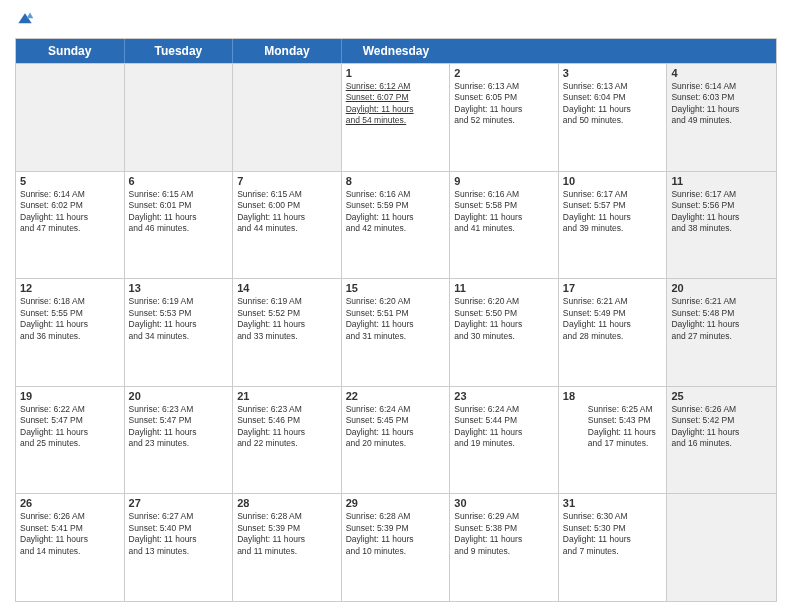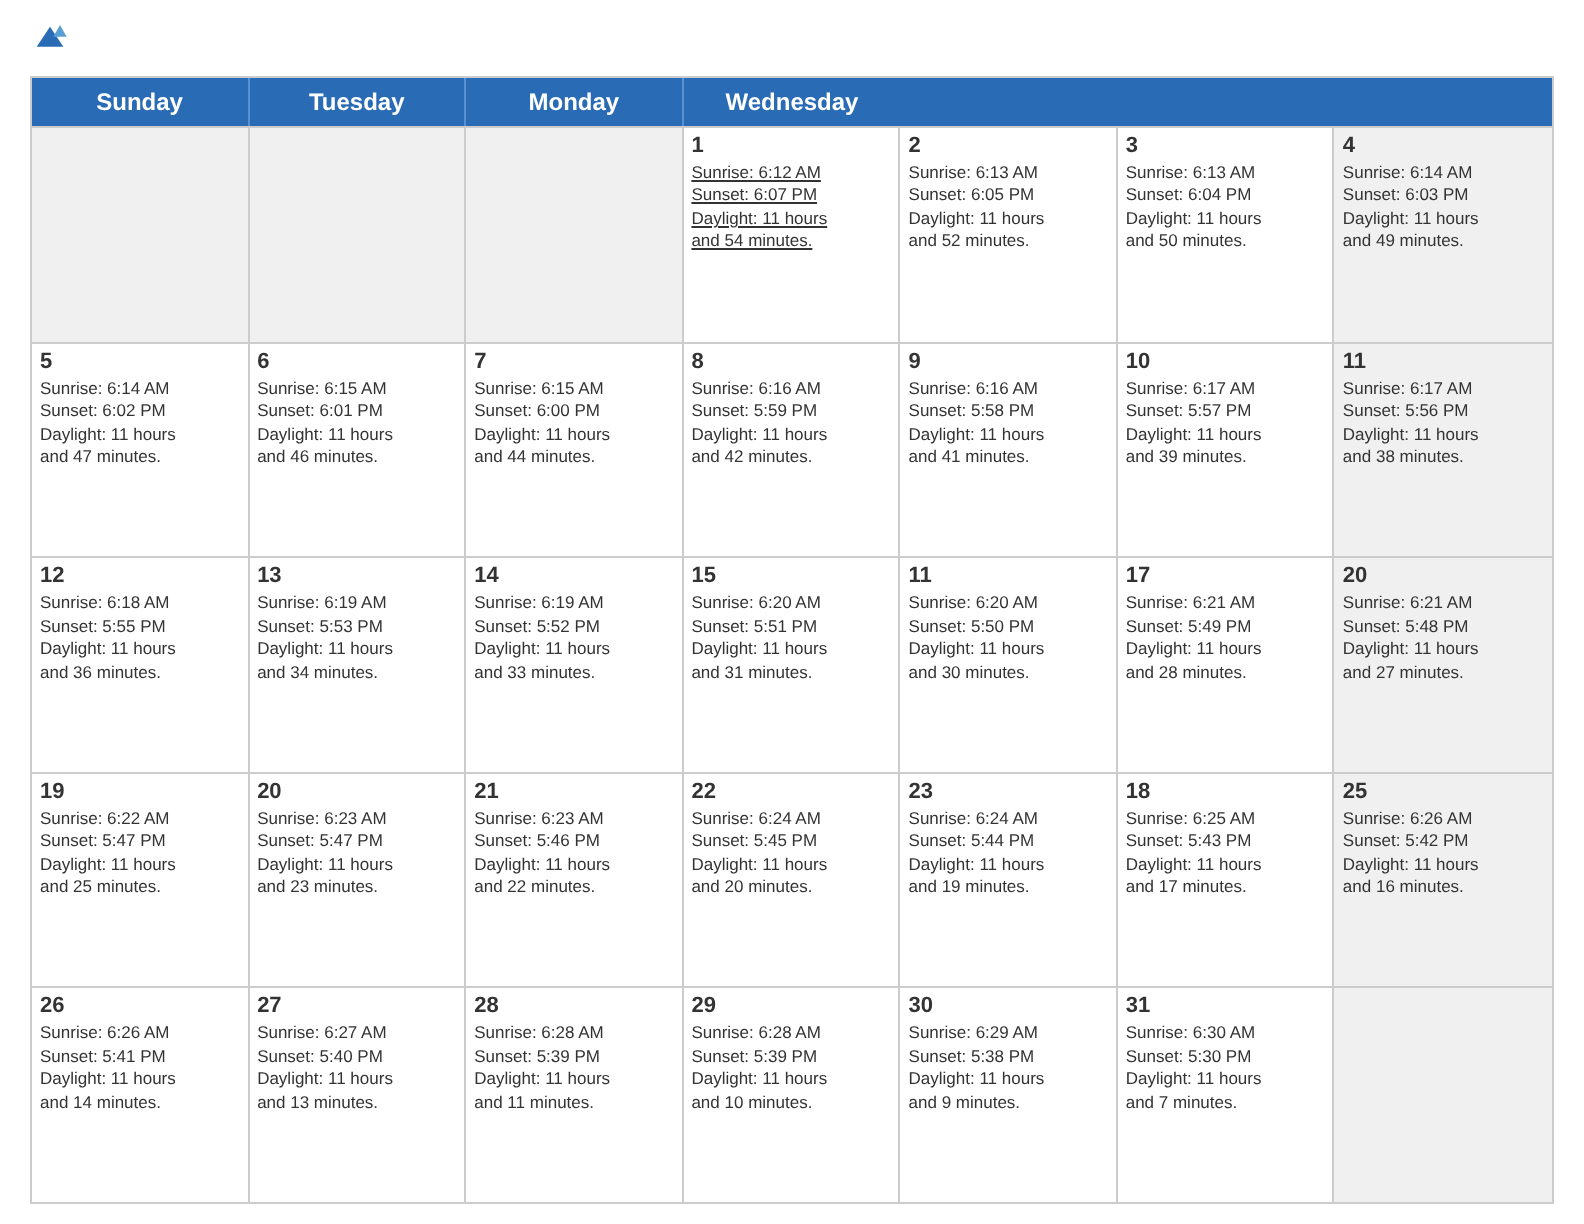--- a/index.html
+++ b/index.html
@@ -306,21 +306,21 @@
           </div>
           <div class="cal-cell">
             <div class="day-number">23</div>
             <div class="cell-text" style="white-space: pre-line;">Sunrise: 6:24 AM
 Sunset: 5:44 PM
 Daylight: 11 hours
 and 19 minutes.</div>
           </div>
           <div class="cal-cell">
             <div class="day-number">18</div>
-            <div class="cell-text" style="white-space: pre-line;">Sunrise: 6:25 AM
+            <div class="cell-text" style="white-space: pre-line; margin-left: 25px;">Sunrise: 6:25 AM
 Sunset: 5:43 PM
 Daylight: 11 hours
 and 17 minutes.</div>
           </div>
           <div class="cal-cell shaded">
             <div class="day-number">25</div>
             <div class="cell-text" style="white-space: pre-line;">Sunrise: 6:26 AM
 Sunset: 5:42 PM
 Daylight: 11 hours
 and 16 minutes.</div>

